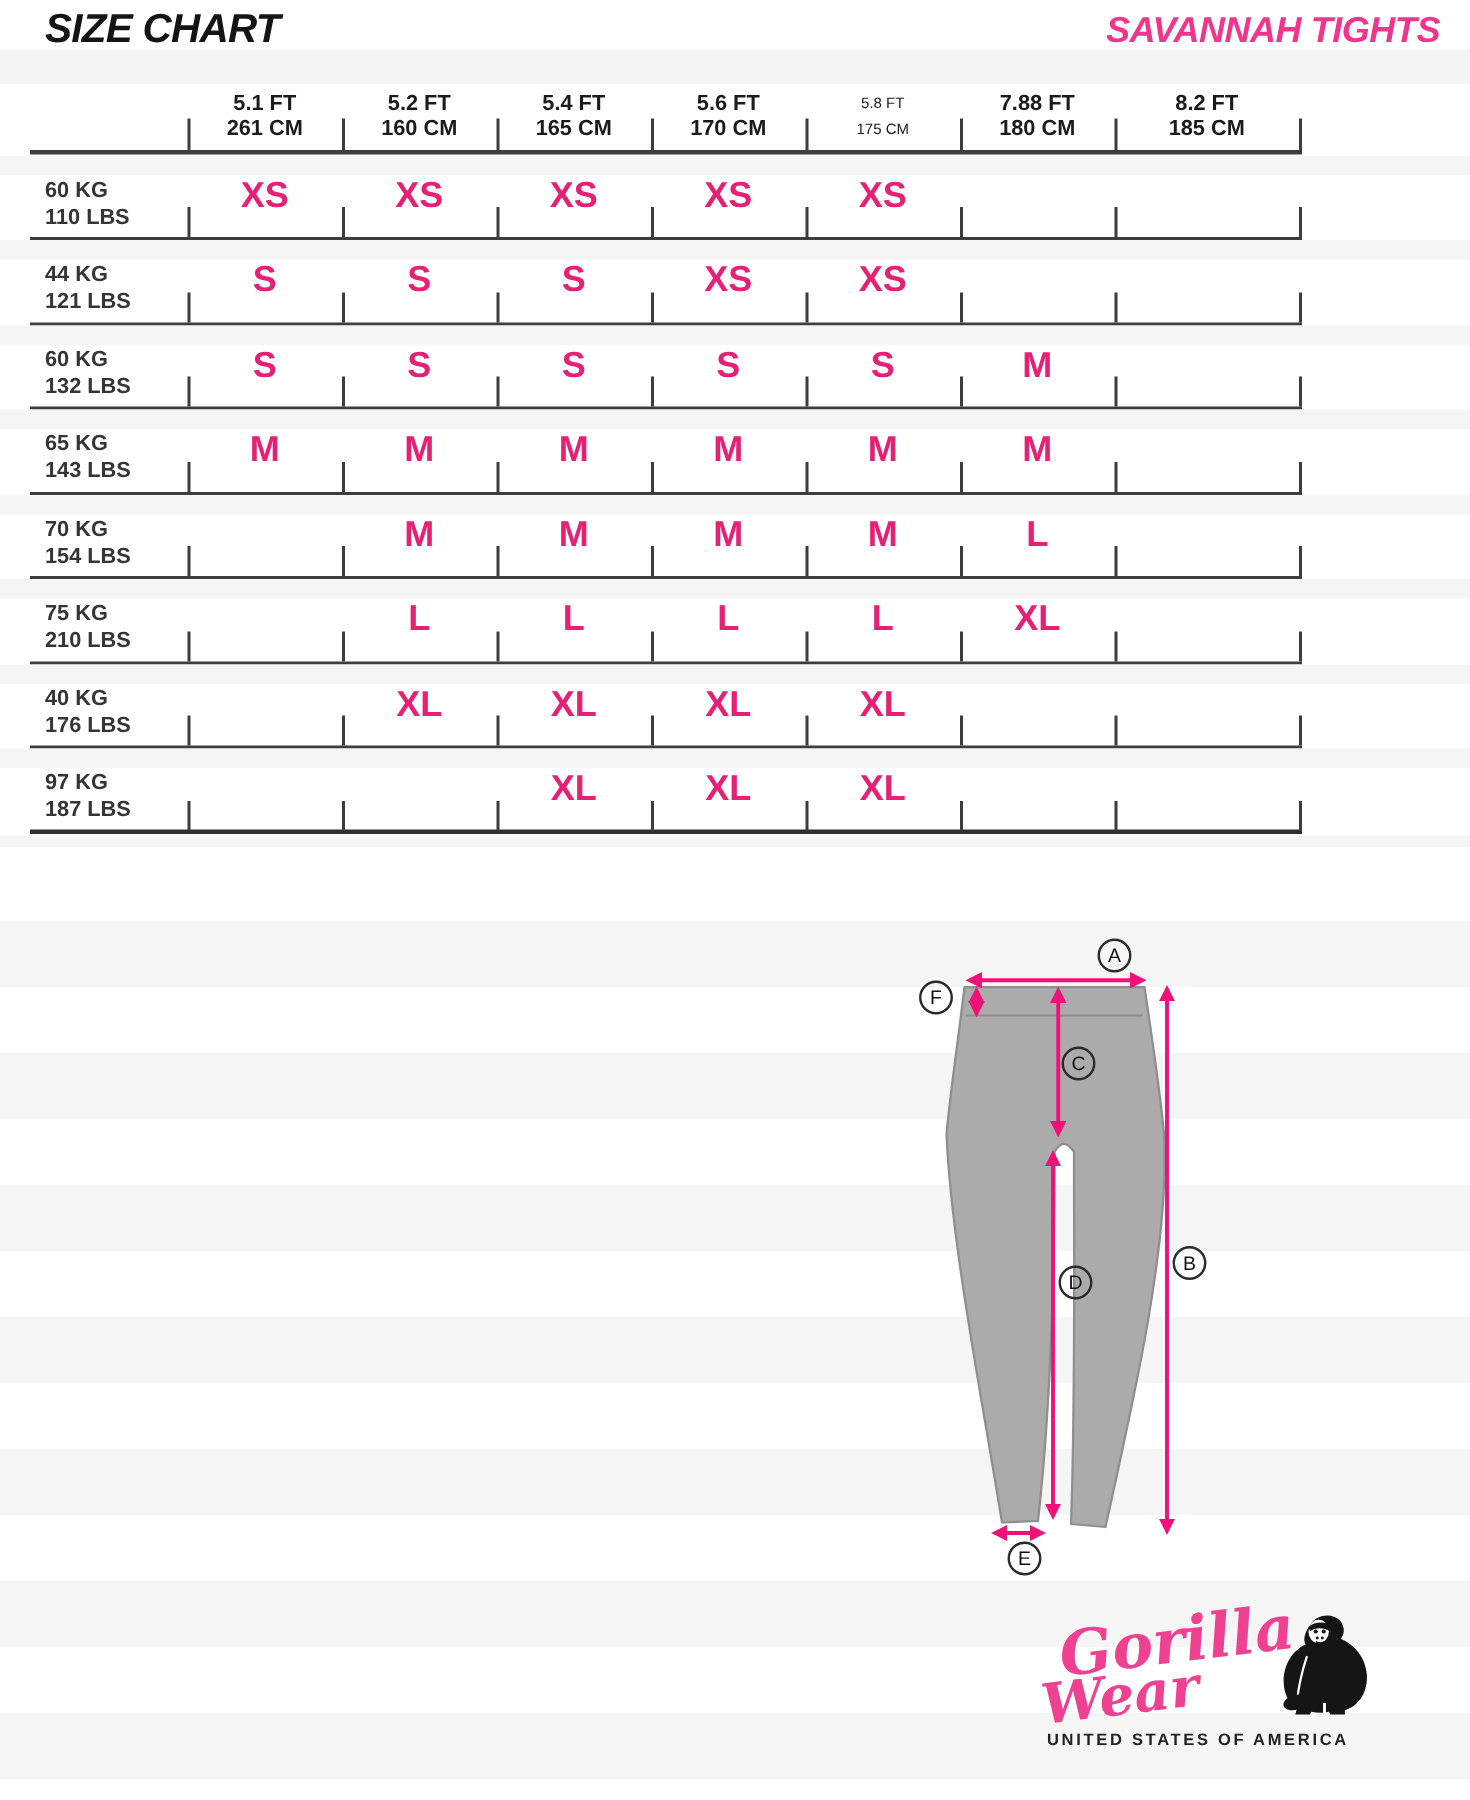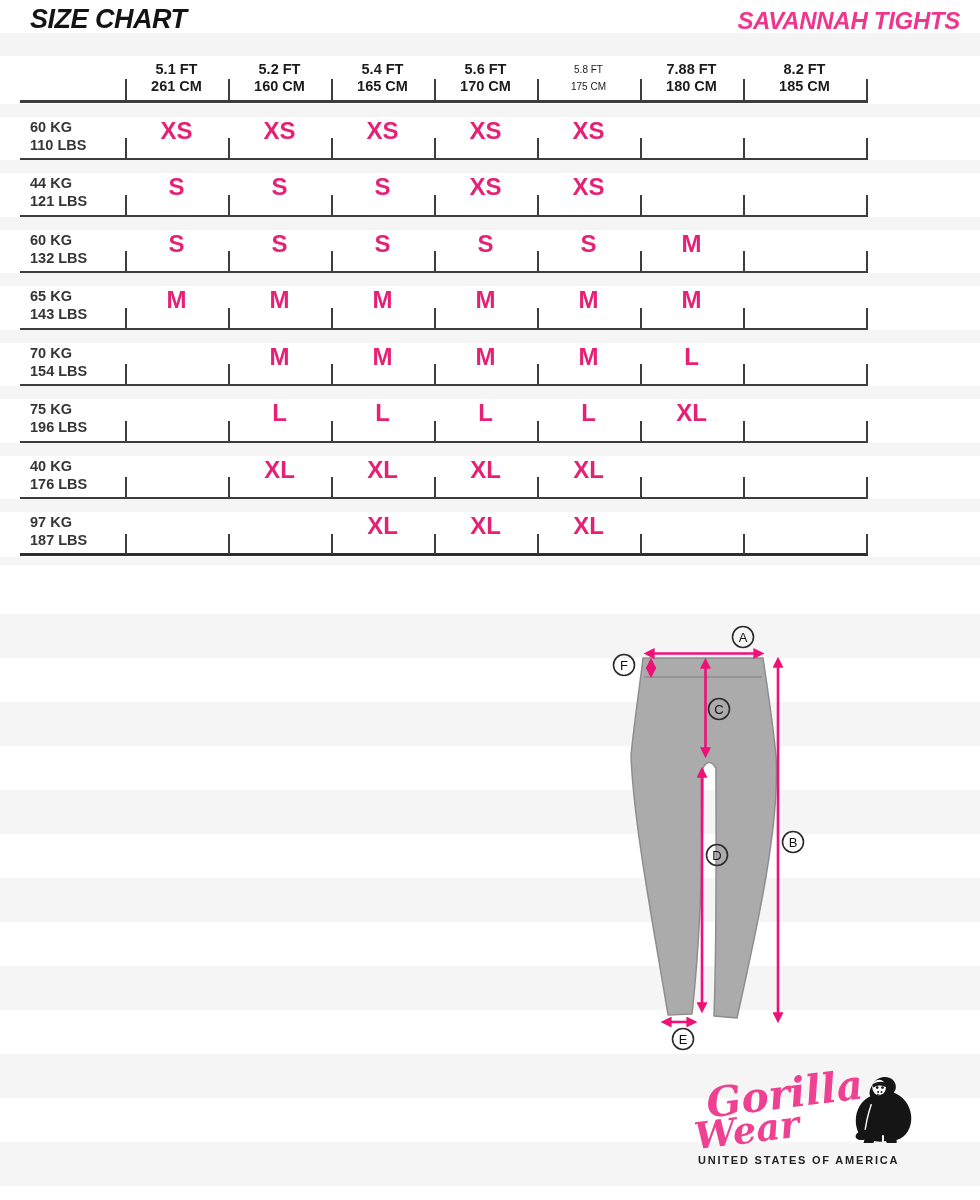--- a/index.html
+++ b/index.html
@@ -175,21 +175,21 @@
       <div class="abs" style="left: 228px; top: 364px; width: 2px; height: 20px; background: var(--line-dark);"></div>
       <div class="abs" style="left: 331px; top: 364px; width: 2px; height: 20px; background: var(--line-dark);"></div>
       <div class="abs" style="left: 434px; top: 364px; width: 2px; height: 20px; background: var(--line-dark);"></div>
       <div class="abs" style="left: 537px; top: 364px; width: 2px; height: 20px; background: var(--line-dark);"></div>
       <div class="abs" style="left: 640px; top: 364px; width: 2px; height: 20px; background: var(--line-dark);"></div>
       <div class="abs" style="left: 743px; top: 364px; width: 2px; height: 20px; background: var(--line-dark);"></div>
       <div class="abs" style="left: 866px; top: 364px; width: 2px; height: 20px; background: var(--line-dark);"></div>
       <div class="abs" style="left: 0px; top: 386px; width: 100%; height: 13px; background: var(--stripe-gray);"></div>
       <div class="abs" style="left: 30px; top: 400px; font-weight: bold; font-size: 14.5px; line-height: 18px; color: rgb(53, 53, 53);">
         <div>75 KG</div>
-        <div>196 LBS</div>
+        <div>210 LBS</div>
       </div>
       <div class="abs" style="left: 228px; top: 399px; width: 103px; text-align: center; font-weight: bold; font-size: 24px; color: var(--size-pink);">L</div>
       <div class="abs" style="left: 331px; top: 399px; width: 103px; text-align: center; font-weight: bold; font-size: 24px; color: var(--size-pink);">L</div>
       <div class="abs" style="left: 434px; top: 399px; width: 103px; text-align: center; font-weight: bold; font-size: 24px; color: var(--size-pink);">L</div>
       <div class="abs" style="left: 537px; top: 399px; width: 103px; text-align: center; font-weight: bold; font-size: 24px; color: var(--size-pink);">L</div>
       <div class="abs" style="left: 640px; top: 399px; width: 103px; text-align: center; font-weight: bold; font-size: 24px; color: var(--size-pink);">XL</div>
       <div class="abs" style="left: 20px; top: 440.5px; width: 848px; height: 2px; background: var(--line-dark);"></div>
       <div class="abs" style="left: 125px; top: 420.5px; width: 2px; height: 20px; background: var(--line-dark);"></div>
       <div class="abs" style="left: 228px; top: 420.5px; width: 2px; height: 20px; background: var(--line-dark);"></div>
       <div class="abs" style="left: 331px; top: 420.5px; width: 2px; height: 20px; background: var(--line-dark);"></div>

